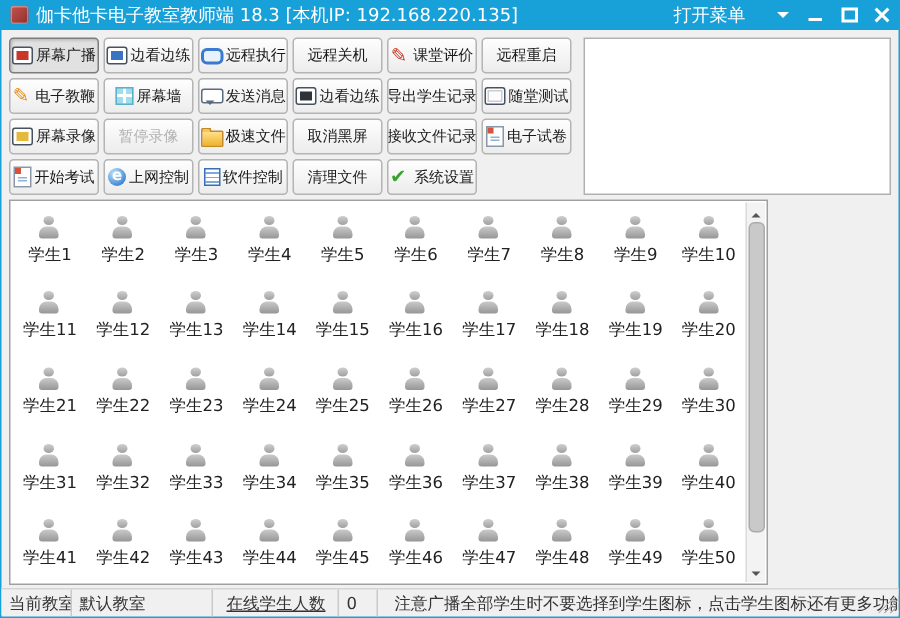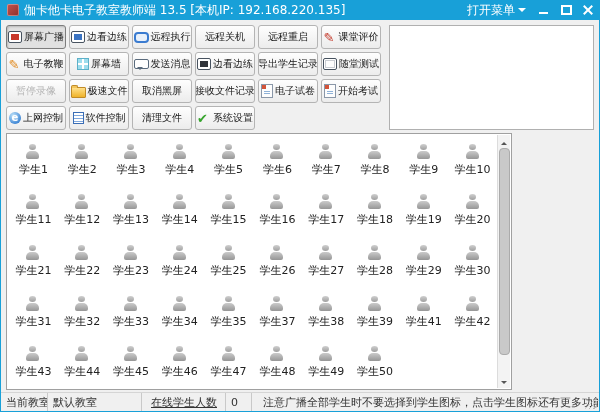--- a/index.html
+++ b/index.html
@@ -7,21 +7,21 @@
   .window{position:relative;width:600px;height:412px;background:#f0f0f0;
     border-left:1px solid #18a0d8;border-right:1px solid #18a0d8;border-bottom:2px solid #18a0d8;
     box-sizing:border-box;}
   
   .titlebar{position:absolute;left:-1px;top:0;width:600px;height:20px;background:#18a0d8;
     display:flex;align-items:center;color:#fff;font-size:12px;}
   .appicon{width:12px;height:12px;margin:0 5px 0 7px;border-radius:2px;flex:none;
     background:linear-gradient(135deg,#c4554e,#8e2f2c);box-shadow:inset 0 0 0 1px rgba(255,255,255,.35);}
   .title{white-space:nowrap;}
   .spacer{flex:1;}
-  .menu{display:flex;align-items:center;gap:3px;cursor:pointer;padding:0 8px;height:100%;}
+  .menu{display:flex;align-items:center;gap:21px;cursor:pointer;padding:0 8px;height:100%;}
   .menu-arrow{width:0;height:0;border:4px solid transparent;border-top-color:#fff;margin-top:4px;}
   .wc{width:19px;height:16px;position:relative;cursor:pointer;margin-right:3px;flex:none;}
   .wc-min::after{content:"";position:absolute;left:5px;bottom:4px;width:9px;height:2px;background:#fff;}
   .wc-max::after{content:"";position:absolute;left:5px;top:3px;width:7px;height:6px;border:2px solid #fff;}
   .wc-close::before,.wc-close::after{content:"";position:absolute;left:9px;top:2px;width:2px;height:12px;background:#fff;}
   .wc-close::before{transform:rotate(45deg);}
   .wc-close::after{transform:rotate(-45deg);}
   
   .toolbar{position:absolute;left:5px;top:25px;display:grid;
     grid-template-columns:repeat(6,60px);grid-auto-rows:24px;gap:3px;}
@@ -102,21 +102,21 @@
     background:repeating-linear-gradient(135deg,transparent 0 2px,#b5b5b5 2px 3px);
     clip-path:polygon(100% 0,100% 100%,0 100%);cursor:nwse-resize;}
 </style>
 </head>
 <body>
 
 <div class="window">
 
   <div class="titlebar">
     <span class="appicon"></span>
-    <span class="title">伽卡他卡电子教室教师端 13.5 [本机IP: 192.168.220.135]</span>
+    <span class="title">伽卡他卡电子教室教师端 18.3 [本机IP: 192.168.220.135]</span>
     <span class="spacer"></span>
     <span class="menu">
       <span>打开菜单</span>
       <span class="menu-arrow"></span>
     </span>
     <span class="wc wc-min"></span>
     <span class="wc wc-max"></span>
     <span class="wc wc-close"></span>
   </div>
 
@@ -130,27 +130,27 @@
         <span class="tlabel">边看边练</span>
       </div>
       <div class="tbtn">
         <span class="ic ic-remote-blue"></span>
         <span class="tlabel">远程执行</span>
       </div>
       <div class="tbtn">
         <span class="tlabel">远程关机</span>
       </div>
       <div class="tbtn">
-        <span class="tlabel">远程重启</span>
-      </div>
-      <div class="tbtn">
         <span class="ic ic-pen-red"></span>
         <span class="tlabel">课堂评价</span>
       </div>
       <div class="tbtn">
+        <span class="tlabel">远程重启</span>
+      </div>
+      <div class="tbtn">
         <span class="ic ic-pen-orange"></span>
         <span class="tlabel">电子教鞭</span>
       </div>
       <div class="tbtn">
         <span class="ic ic-grid-cyan"></span>
         <span class="tlabel">屏幕墙</span>
       </div>
       <div class="tbtn">
         <span class="ic ic-message-bubble"></span>
         <span class="tlabel">发送消息</span>
@@ -159,20 +159,24 @@
         <span class="ic ic-screen-dark"></span>
         <span class="tlabel">边看边练</span>
       </div>
       <div class="tbtn">
         <span class="tlabel">导出学生记录</span>
       </div>
       <div class="tbtn">
         <span class="ic ic-screen-outline"></span>
         <span class="tlabel">随堂测试</span>
       </div>
+      <div class="tbtn">
+        <span class="ic ic-screen-yellow"></span>
+        <span class="tlabel">屏幕录像</span>
+      </div>
       <div class="tbtn disabled">
         <span class="tlabel">暂停录像</span>
       </div>
       <div class="tbtn">
         <span class="ic ic-folder-yellow"></span>
         <span class="tlabel">极速文件</span>
       </div>
       <div class="tbtn">
         <span class="tlabel">取消黑屏</span>
       </div>
@@ -343,29 +347,37 @@
         <div class="student">
           <span class="person"></span>
           <span>学生34</span>
         </div>
         <div class="student">
           <span class="person"></span>
           <span>学生35</span>
         </div>
         <div class="student">
           <span class="person"></span>
+          <span>学生36</span>
+        </div>
+        <div class="student">
+          <span class="person"></span>
           <span>学生37</span>
         </div>
         <div class="student">
           <span class="person"></span>
           <span>学生38</span>
         </div>
         <div class="student">
           <span class="person"></span>
           <span>学生39</span>
+        </div>
+        <div class="student">
+          <span class="person"></span>
+          <span>学生40</span>
         </div>
         <div class="student">
           <span class="person"></span>
           <span>学生41</span>
         </div>
         <div class="student">
           <span class="person"></span>
           <span>学生42</span>
         </div>
         <div class="student">

